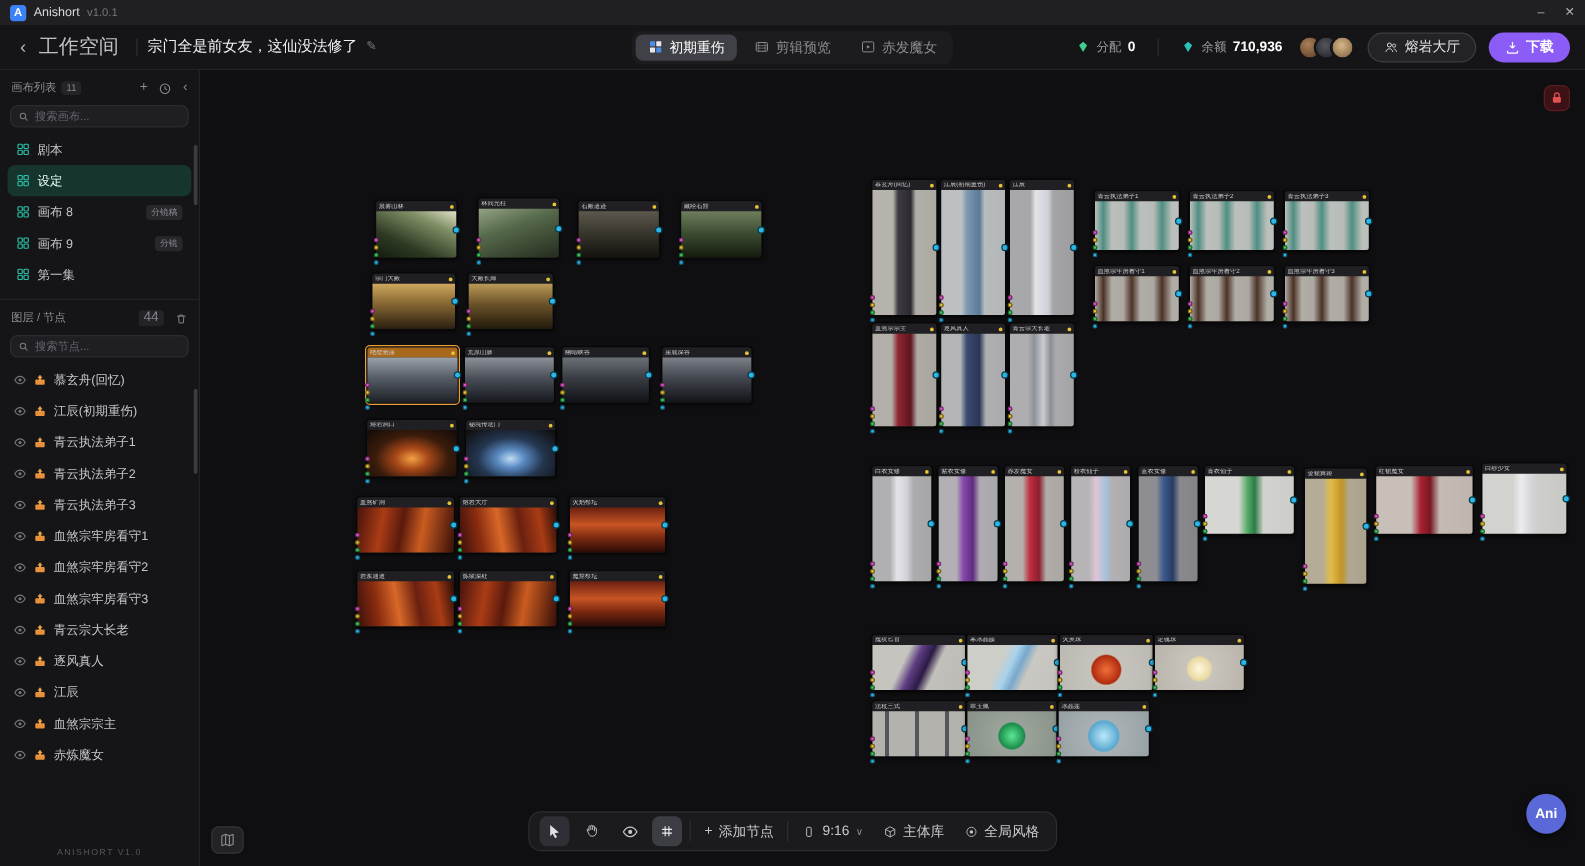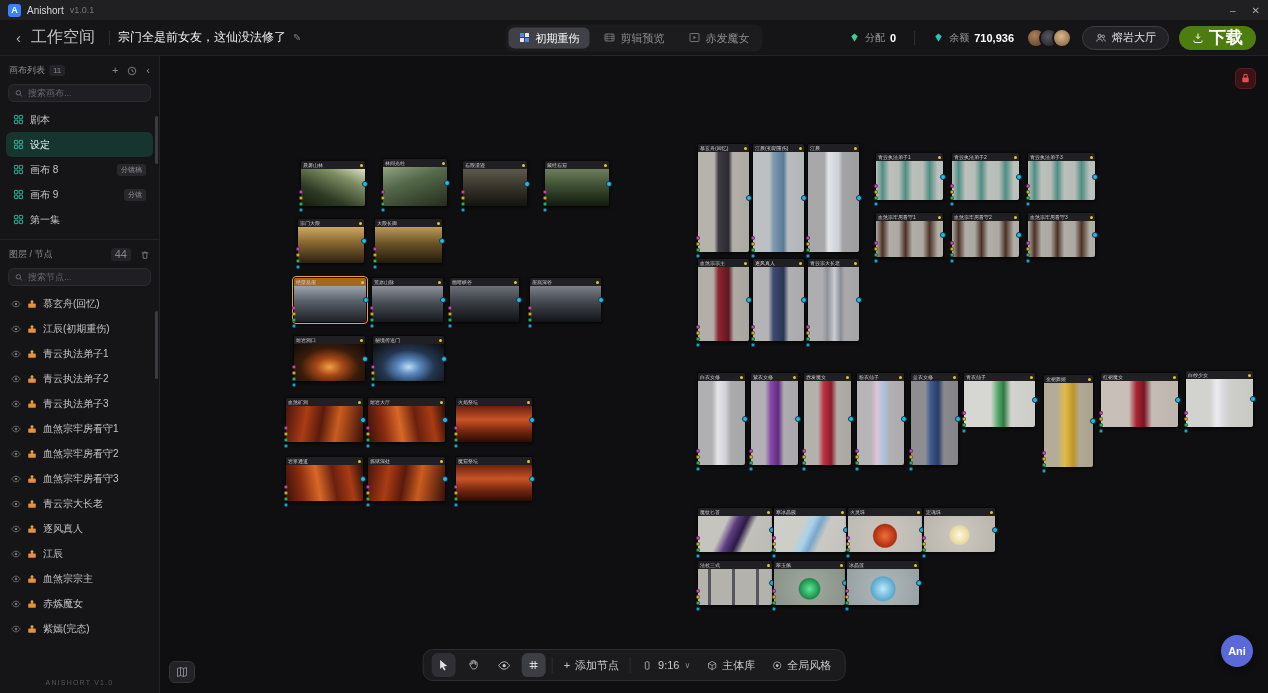--- a/index.html
+++ b/index.html
@@ -26,21 +26,21 @@
   .tab.active{background:#404147;color:#fff}
   .hright{margin-left:auto;display:flex;align-items:center;gap:10px}
   .stat{display:flex;align-items:center;gap:5px;font-size:10px;color:#9a9aa0;white-space:nowrap}
   .stat b{color:#fff;font-size:11px}
   .avatars{display:flex;margin-left:2px}
   .av{width:20px;height:20px;border-radius:50%;border:2px solid #151517;margin-left:-7px}
   .av1{background:radial-gradient(circle at 40% 35%,#a8805a,#5a3a22);margin-left:0}
   .av2{background:radial-gradient(circle at 45% 40%,#55555e,#1e1e24)}
   .av3{background:radial-gradient(circle at 45% 40%,#d8b88a,#7a5a38)}
   .btn-outline{height:24px;border-radius:12px;border:1px solid #3d3d42;background:#232327;color:#e4e4e8;font-size:11px;display:flex;align-items:center;gap:5px;padding:0 12px;white-space:nowrap}
-  .btn-teal{height:24px;border-radius:12px;background:#4d7c0f;border:none;color:#fff;font-size:17px;font-weight:bold;display:flex;align-items:center;gap:5px;padding:0 13px;white-space:nowrap}
+  .btn-teal{height:24px;border-radius:12px;background:#8b5cf6;border:none;color:#fff;font-size:11px;font-weight:bold;display:flex;align-items:center;gap:5px;padding:0 13px;white-space:nowrap}
 
   
   .sidebar{position:absolute;left:0;top:56px;bottom:0;width:160px;background:#151517;border-right:1px solid #232327;display:flex;flex-direction:column;z-index:4}
   .s-head{display:flex;align-items:center;padding:8px 9px 4px;color:#8e8e94;font-size:9px;gap:4px}
   .cnt-badge{color:#85858b;font-size:8px;background:#242428;padding:1px 4px;border-radius:3px}
   .s-tools{margin-left:auto;display:flex;gap:9px;color:#8a8a90;align-items:center}
   .s-tools span{font-size:11px;line-height:1}
   .search{margin:3px 8px 5px;background:#1f1f23;border:1px solid #2b2b30;border-radius:6px;display:flex;align-items:center;padding:3px 6px;gap:5px}
   .search input{background:none;border:none;outline:none;color:#c8c8cc;font-size:9px;width:100%}
   .search input::placeholder{color:#66666c}
@@ -429,31 +429,20 @@
         <svg width="10" height="10" viewBox="0 0 24 24">
           <path d="M12 5C6 5 2 12 2 12s4 7 10 7 10-7 10-7-4-7-10-7z" fill="none" stroke="#77777d" stroke-width="2"></path>
           <circle cx="12" cy="12" r="3" fill="#77777d"></circle>
         </svg>
         <svg width="10" height="10" viewBox="0 0 24 24">
           <rect x="3" y="11" width="18" height="10" rx="2" fill="#e8903a"></rect>
           <path d="M12 2l5 6h-3v5h-4V8H7z" fill="#e8a04a"></path>
         </svg>
         <span>赤炼魔女</span>
       </div>
-      <div class="node-row">
-        <svg width="10" height="10" viewBox="0 0 24 24">
-          <path d="M12 5C6 5 2 12 2 12s4 7 10 7 10-7 10-7-4-7-10-7z" fill="none" stroke="#77777d" stroke-width="2"></path>
-          <circle cx="12" cy="12" r="3" fill="#77777d"></circle>
-        </svg>
-        <svg width="10" height="10" viewBox="0 0 24 24">
-          <rect x="3" y="11" width="18" height="10" rx="2" fill="#e8903a"></rect>
-          <path d="M12 2l5 6h-3v5h-4V8H7z" fill="#e8a04a"></path>
-        </svg>
-        <span>紫嫣(完态)</span>
-      </div>
     </div>
   <div class="s-footer">ANISHORT V1.0</div>
 
   <div class="sb" style="top:60px;height:48px"></div>
   <div class="sb" style="top:255px;height:68px"></div>
 </div>
 
 <div class="canvas">
     <div class="card" style="left: 140px; top: 104px; width: 66px; height: 47px;">
       <div class="card-hd">

